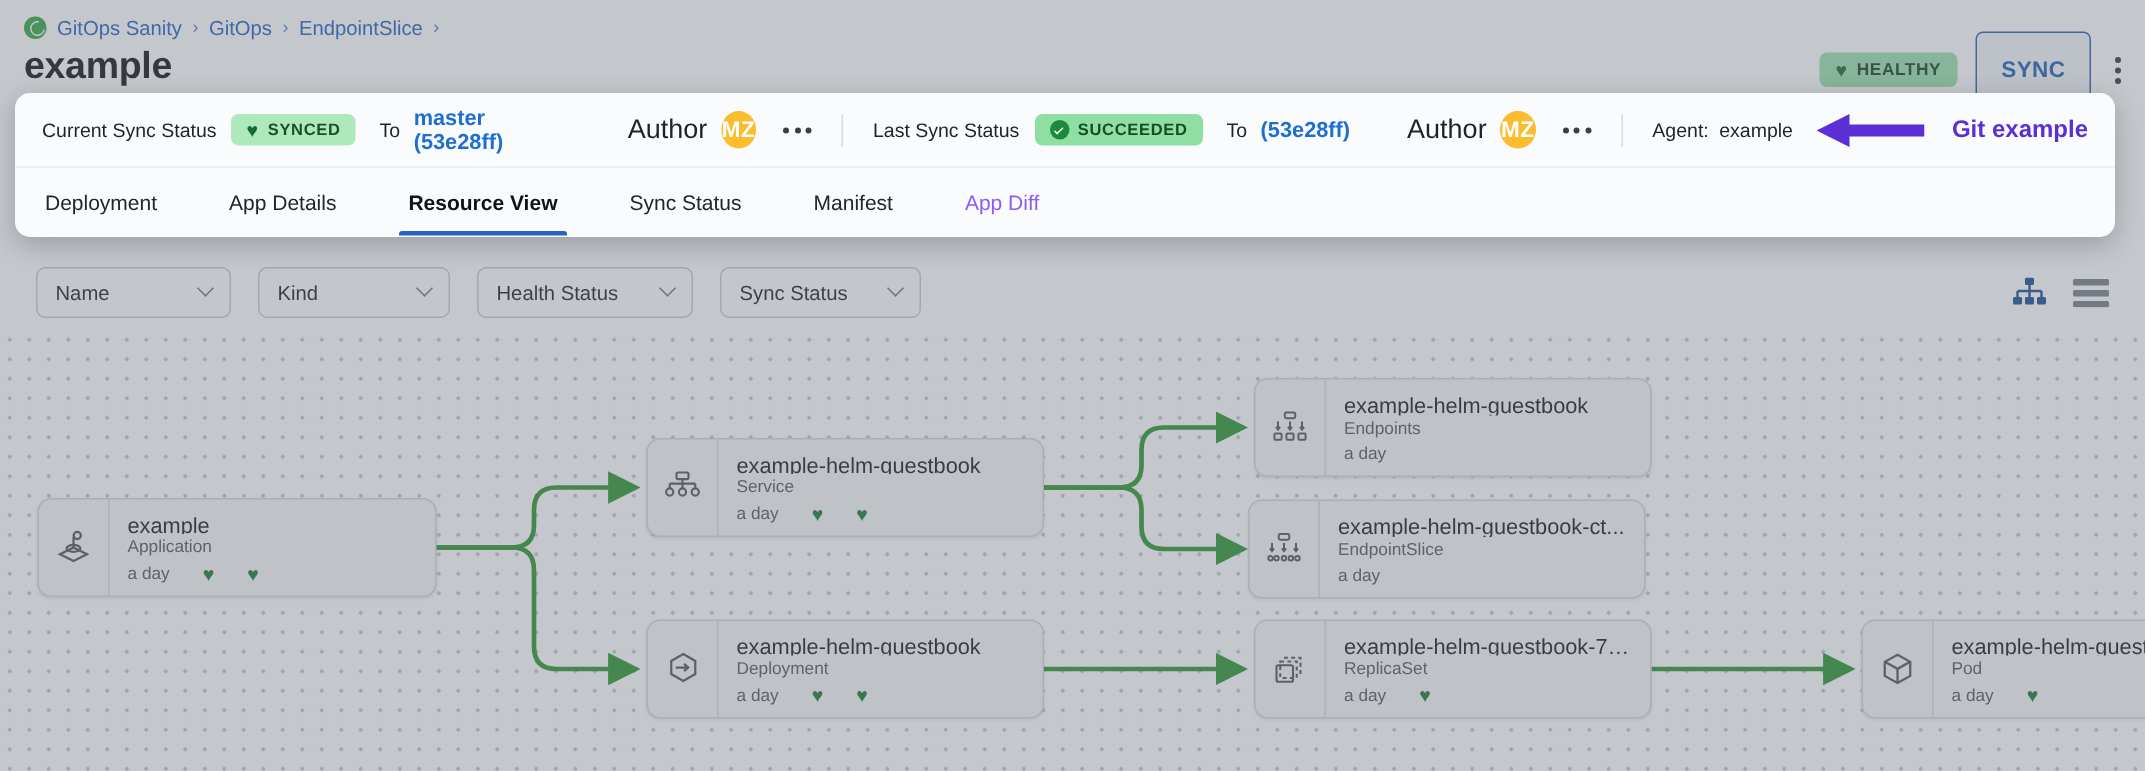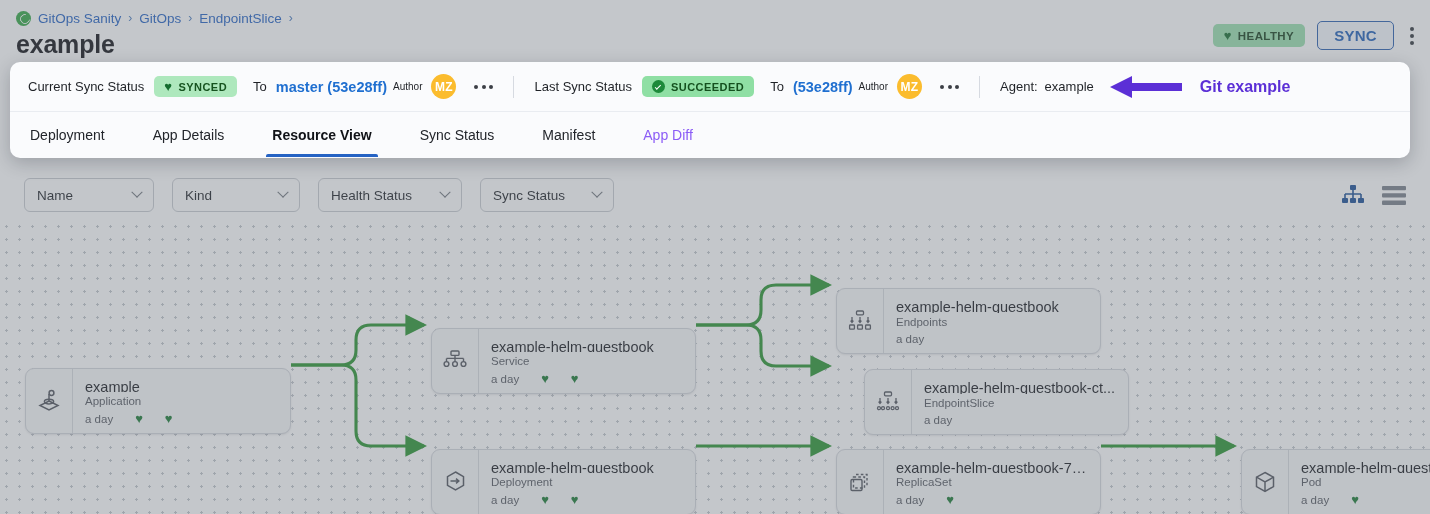--- a/index.html
+++ b/index.html
@@ -30,21 +30,21 @@
   
   .top-right { position:absolute; right:12px; top:21px; display:flex; align-items:center; gap:12px; }
   .badge-healthy {
     display:flex; align-items:center; gap:6px;
     background:#9ae0ae; color:#18401f; border-radius:5px;
     padding:5px 11px; font-size:11.5px; font-weight:bold; letter-spacing:.4px;
   }
   .heart { color:#146c2e; font-size:13px; line-height:1; }
   .btn-sync {
     border:1px solid #2a5fb0; color:#2160b8; background:#f4f7fc;
-    border-radius:5px; padding:5px 16px; font-size:15px; font-weight:bold; letter-spacing:.3px;
+    border-radius:5px; padding:16px 16px; font-size:15px; font-weight:bold; letter-spacing:.3px;
     cursor:pointer;
   }
   .kebab { display:flex; flex-direction:column; gap:3px; padding:3px 4px; cursor:pointer; }
   .kebab i { width:4px; height:4px; border-radius:50%; background:#33373d; display:block; }
 
   
   .filter-row { position:absolute; left:0; right:0; top:170px; height:50px; display:flex; align-items:center; padding:0 24px; }
   .filter-pill {
     height:34px; border:1px solid #c9ccd1; border-radius:6px; background:#fdfdfe;
     display:flex; align-items:center; justify-content:space-between;
@@ -64,21 +64,21 @@
     background-image:radial-gradient(#c2c6cc 1.05px, transparent 1.05px);
     background-size:13px 13px;
     overflow:hidden;
   }
   .edges { position:absolute; inset:0; }
 
   .node {
     position:absolute;
     background:#f7f8f9; border:1px solid #d4d7dc; border-radius:9px;
     box-shadow:0 1px 2px rgba(16,20,28,.10);
-    display:flex; align-items:stretch; cursor:pointer;margin-top:36px;
+    display:flex; align-items:stretch; cursor:pointer;
   }
   .node-ico { width:46px; display:flex; align-items:center; justify-content:center; color:#50545c; flex:0 0 auto; }
   .node-body { border-left:1px solid #d7dade; padding:9px 12px 8px 12px; display:flex; flex-direction:column; justify-content:center; overflow:hidden; }
   .node-name { font-size:14.5px; color:#16181d; white-space:nowrap; overflow:hidden; text-overflow:ellipsis; line-height:1.25; }
   .node-kind { font-size:11.5px; color:#54585f; margin-top:3px; line-height:1.2; }
   .node-meta { display:flex; align-items:center; gap:0; margin-top:3px; }
   .node-age { font-size:11.5px; color:#54585f; }
   .n-heart { color:#1a7a33; font-size:13px; line-height:1; margin-left:22px; }
 
   
@@ -97,23 +97,23 @@
     display:flex; align-items:center; gap:6px; border-radius:5px;
     padding:4px 10px; font-size:11px; font-weight:bold; letter-spacing:.45px; margin-left:10px;
   }
   .pill-sync { background:#aee8bd; color:#16531f; }
   .pill-succ { background:#8fdfa4; color:#14501e; }
   .ok-ico { width:13px; height:13px; border-radius:50%; background:#1d8a3a; position:relative; flex:0 0 auto; }
   .ok-ico::after { content:""; position:absolute; left:3.4px; top:5.2px; width:5px; height:2.4px;
                    border-left:1.7px solid #fff; border-bottom:1.7px solid #fff; transform:rotate(-45deg); }
   .to-lbl { margin-left:16px; font-size:13px; color:#1f2227; }
   .rev { margin-left:9px; font-size:14.5px; font-weight:bold; color:#1f6fd0; cursor:pointer; }
-  .author-lbl { margin-left:6px; font-size:10px; color:#1f2227; }
+  .author-lbl { margin-left:38px; font-size:18px; color:#1f2227; }
   .avatar { width:25px; height:25px; border-radius:50%; background:#fbbc2e; color:#ffffff;
-            font-size:12px; font-weight:bold; display:flex; align-items:center; justify-content:center;
+            font-size:15px; font-weight:bold; display:flex; align-items:center; justify-content:center;
             margin-left:9px; letter-spacing:.3px; cursor:pointer; }
   .dots { display:flex; gap:3.5px; margin-left:18px; cursor:pointer; }
   .dots i { width:4px; height:4px; border-radius:50%; background:#3b3f46; display:block; }
   .vsep { width:1px; height:22px; background:#d6dae1; margin-left:20px; }
   .agent-lbl { margin-left:20px; font-size:13px; color:#1f2227; }
   .agent-val { margin-left:7px; font-size:13px; color:#1f2227; }
 
   .card-tabs { height:45px; display:flex; align-items:stretch; padding:0 16px; }
   .tab { display:flex; align-items:center; padding:0 4px; margin-right:40px; font-size:14px;
          color:#22252b; position:relative; cursor:pointer; }
@@ -267,21 +267,21 @@
       </div>
       <div class="node-body" style="width:219px;">
         <div class="node-name">example-helm-guestbook</div>
         <div class="node-kind">Endpoints</div>
         <div class="node-meta">
           <span class="node-age">a day</span>
         </div>
       </div>
     </div>
 
-    <div class="node" style="left:864px; top:113px; width:265px; height:66px;">
+    <div class="node" style="left:832px; top:113px; width:265px; height:66px;">
       <div class="node-ico">
         <svg width="26" height="24" viewBox="0 0 26 24" fill="none" stroke="#50545c" stroke-width="1.3">
           <rect x="9.5" y="2" width="7" height="3.8" rx="1"></rect>
           <path d="M5 8 V13 M13 8 V13 M21 8 V13 M3.6 11.6 L5 13.4 L6.4 11.6 M11.6 11.6 L13 13.4 L14.4 11.6 M19.6 11.6 L21 13.4 L22.4 11.6"></path>
           <circle cx="4" cy="18.2" r="1.5"></circle>
             <circle cx="8" cy="18.2" r="1.5"></circle>
           <circle cx="13" cy="18.2" r="1.5"></circle>
             <circle cx="17.6" cy="18.2" r="1.5"></circle>
           <circle cx="22" cy="18.2" r="1.5"></circle>
         </svg>

